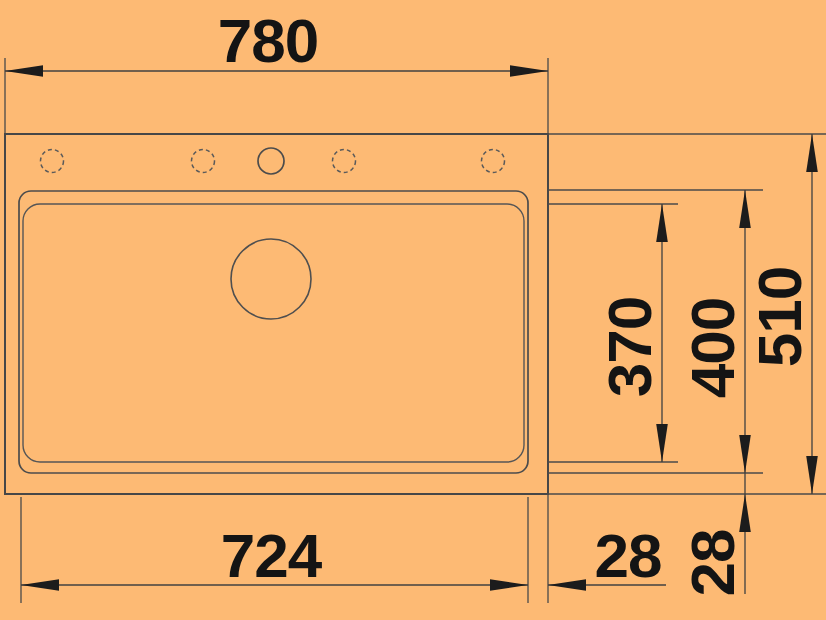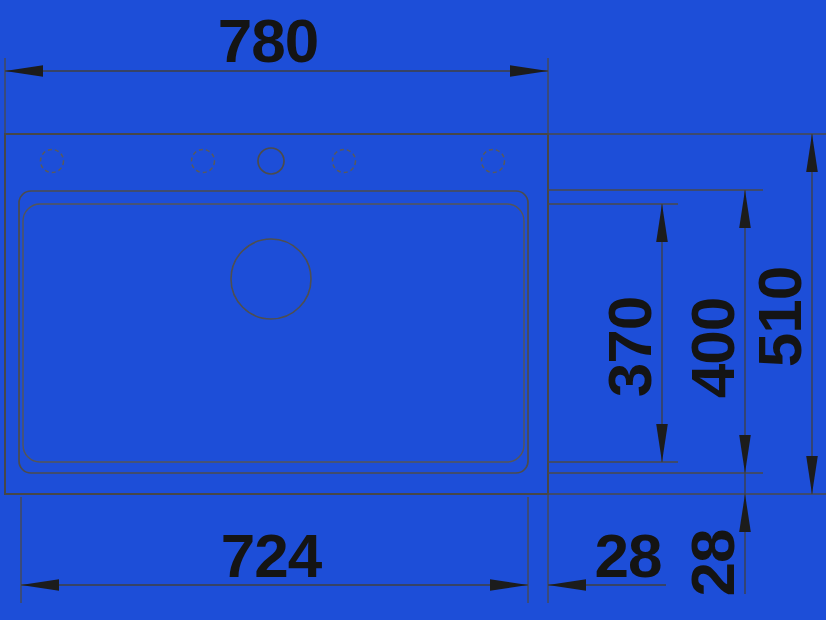--- a/index.html
+++ b/index.html
@@ -4,21 +4,21 @@
 <style>
   html, body {
     margin: 0;
     padding: 0;
     background: #ffffff;
   }
   .stage {
     position: relative;
     width: 826px;
     height: 620px;
-    background: #1d4ed8;
+    background: #fdba74;
     overflow: hidden;
   }
   svg { display: block; }
 
   
   .outline       { fill: none; stroke: #474747; stroke-width: 2; }
   .basin-outer   { fill: none; stroke: #4c4c4c; stroke-width: 1.7; }
   .basin-inner   { fill: none; stroke: #565656; stroke-width: 1.4; }
   .hole-dashed   { fill: none; stroke: #5a5a5a; stroke-width: 1.5; stroke-dasharray: 4 3.1; }
   .hole-solid    { fill: none; stroke: #4c4c4c; stroke-width: 1.7; }

